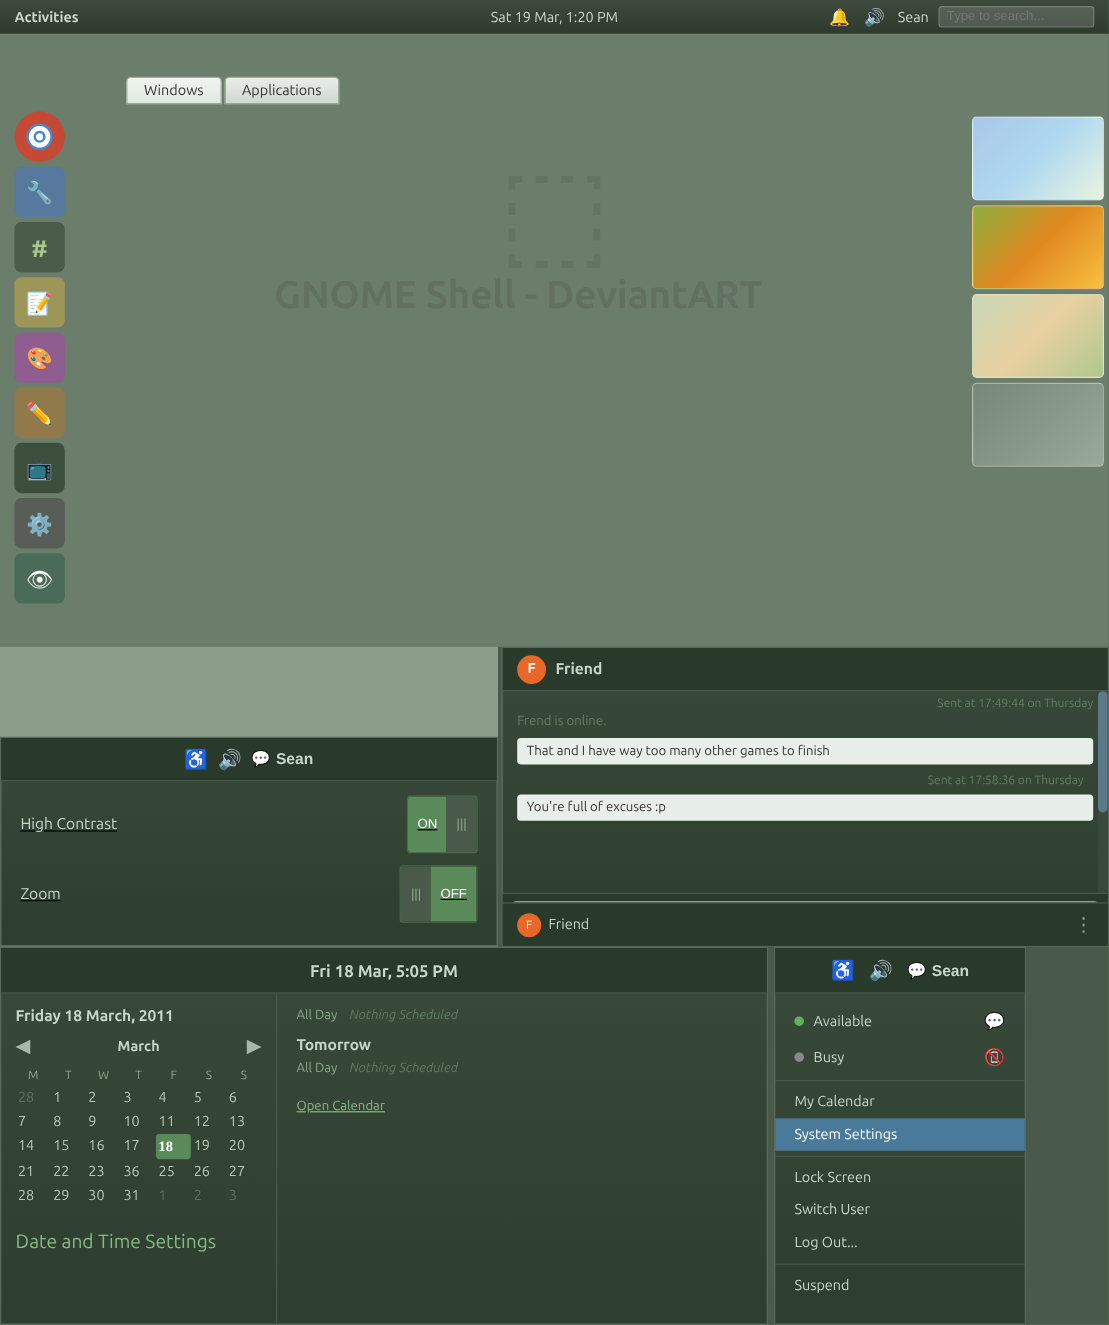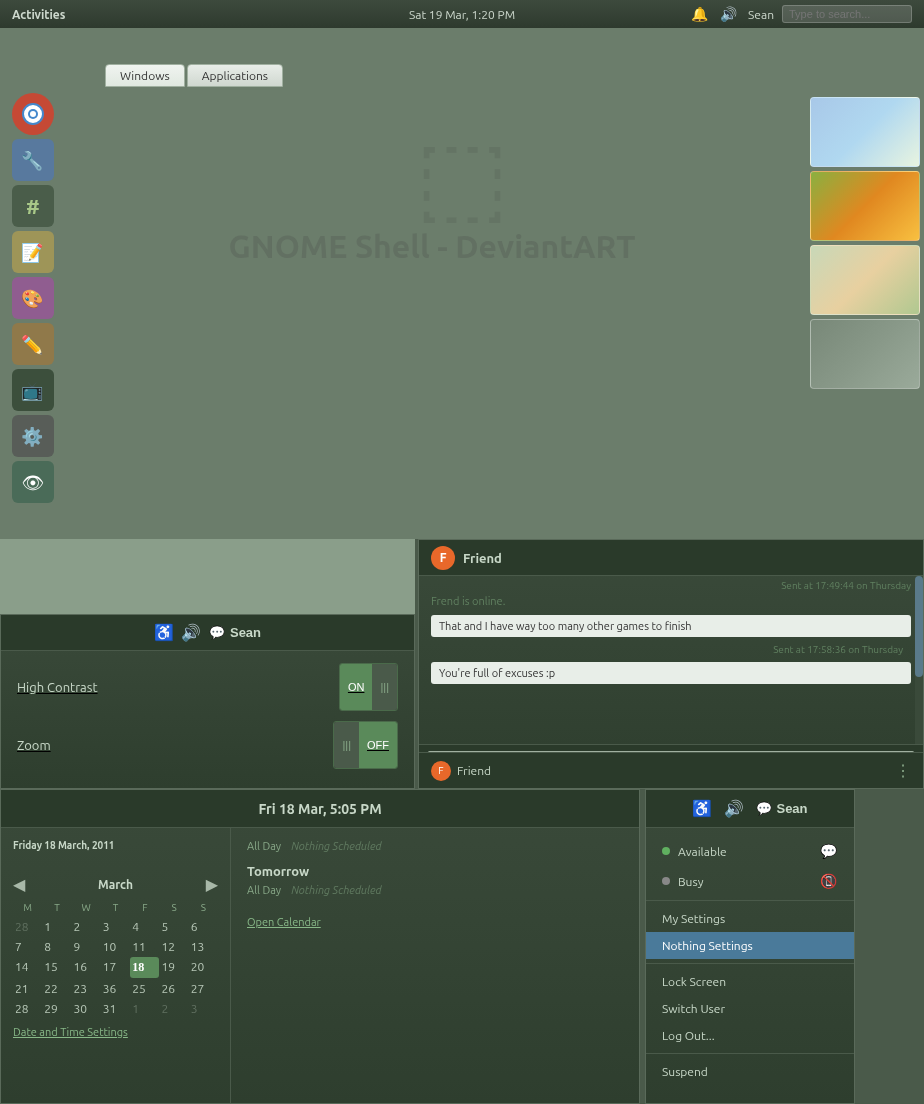--- a/index.html
+++ b/index.html
@@ -213,23 +213,23 @@
       display: flex;
       height: calc(100% - 38px);
     }
     .calendar-left {
       width: 230px;
       padding: 12px;
       border-right: 1px solid #4a5a4a;
     }
     .calendar-month-title {
       color: #c8d8c8;
-      font-size: 10px;
-      font-weight: bold;
-      margin-bottom: 24px;
+      font-size: 13px;
+      font-weight: bold;
+      margin-bottom: 8px;
     }
     .cal-nav {
       display: flex;
       align-items: center;
       justify-content: space-between;
       margin-bottom: 6px;
     }
     .cal-nav-arrow {
       color: #a8b8a8;
       font-size: 16px;
@@ -274,24 +274,23 @@
     }
     .cal-day.today {
       background: #5a8a5a;
       color: white;
       font-weight: bold;
       border-radius: 3px;
       font-family: Liberation Serif, serif;
     }
     .date-time-settings {
       color: #88b888;
-      font-size: 11px;
-      margin-top: 8px;
-      cursor: pointer;
-      text-decoration: underline;
+      font-size: 16px;
+      margin-top: 20px;
+      cursor: pointer;
     }
 
     .calendar-right {
       flex: 1;
       padding: 12px 16px;
     }
     .cal-section-title {
       color: #c8d8c8;
       font-size: 13px;
       font-weight: bold;
@@ -782,24 +781,24 @@
         <span>Available</span>
         <span class="status-icon" style="margin-left:auto;">💬</span>
       </div>
       <div class="user-menu-item">
         <span style="width:8px; height:8px; background:#888; border-radius:50%; display:inline-block;"></span>
         <span>Busy</span>
         <span class="status-icon" style="margin-left:auto;">📵</span>
       </div>
       <div class="user-menu-separator"></div>
       <div class="user-menu-item">
-        <span>My Settings</span>
+        <span>My Calendar</span>
       </div>
       <div class="user-menu-item active">
-        <span>Nothing Settings</span>
+        <span>System Settings</span>
       </div>
       <div class="user-menu-separator"></div>
       <div class="user-menu-item">
         <span>Lock Screen</span>
       </div>
       <div class="user-menu-item">
         <span>Switch User</span>
       </div>
       <div class="user-menu-item">
         <span>Log Out...</span>

